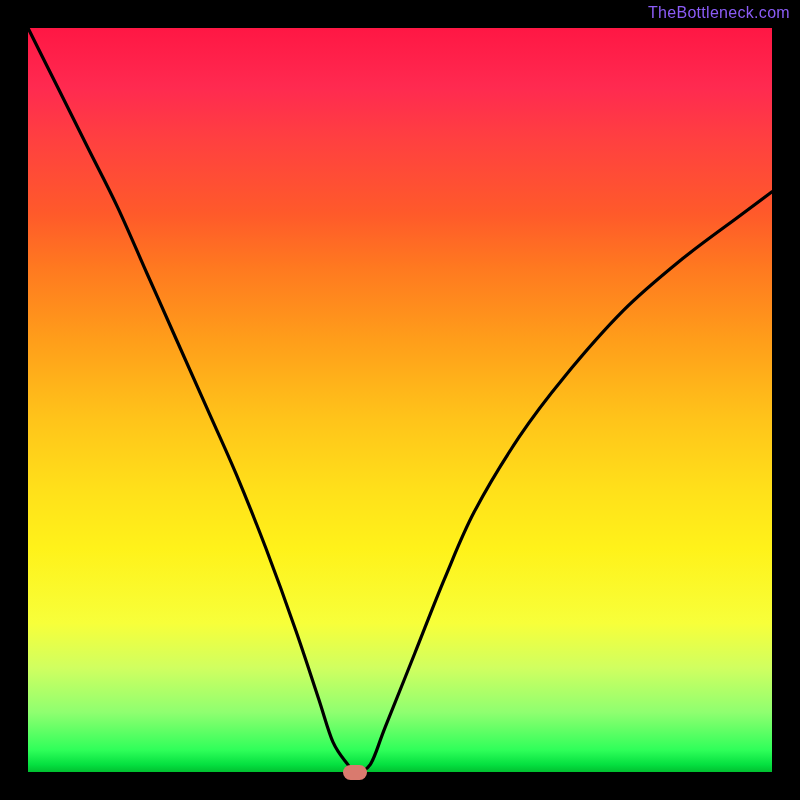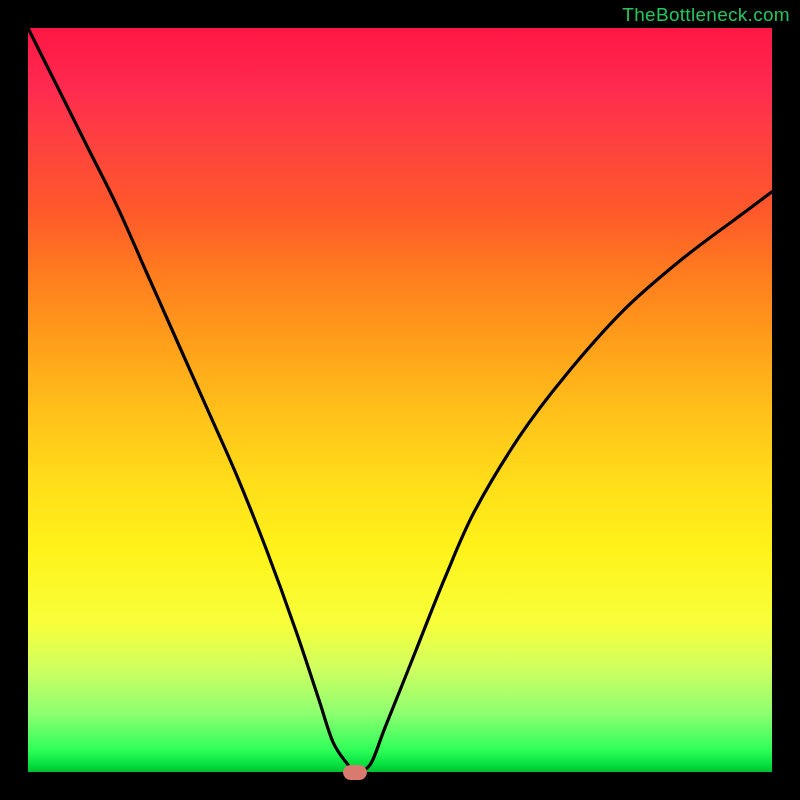--- a/index.html
+++ b/index.html
@@ -41,22 +41,22 @@
       #8fff70 92%,
       #30ff5a 97%,
       #05e040 99%,
       #00c030 100%
     );
   }
   .watermark {
     position: absolute;
     top: 4px;
     right: 10px;
-    color: #22c55e;
-    font-size: 19px;
+    color: #8b5cf6;
+    font-size: 16px;
     letter-spacing: 0.3px;
     user-select: none;
   }
   svg.curve {
     position: absolute;
     left: 0; top: 0;
     width: 744px;
     height: 744px;
     overflow: visible;
   }

